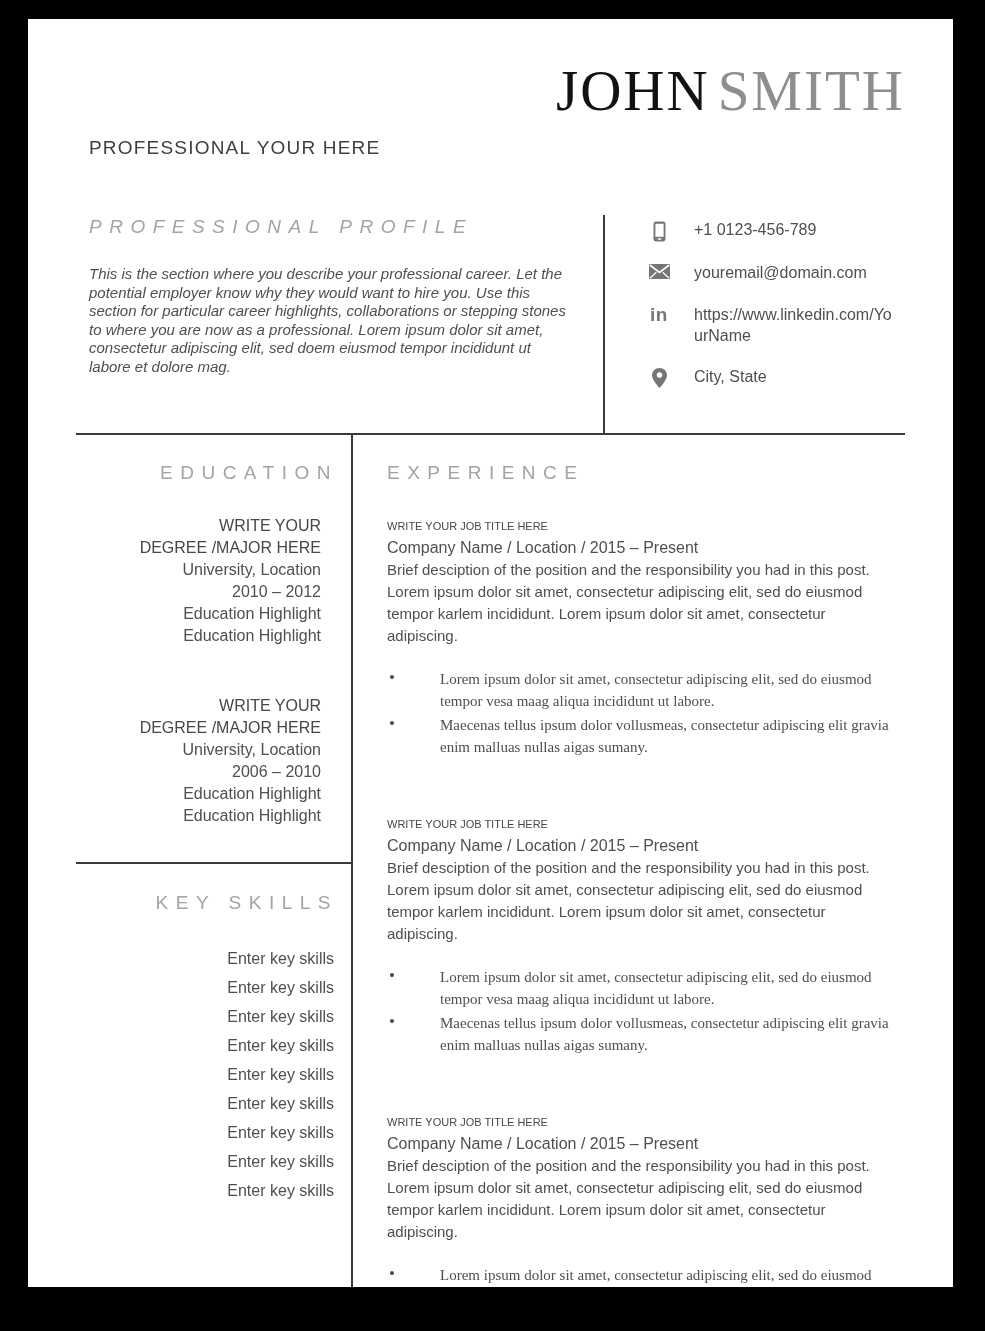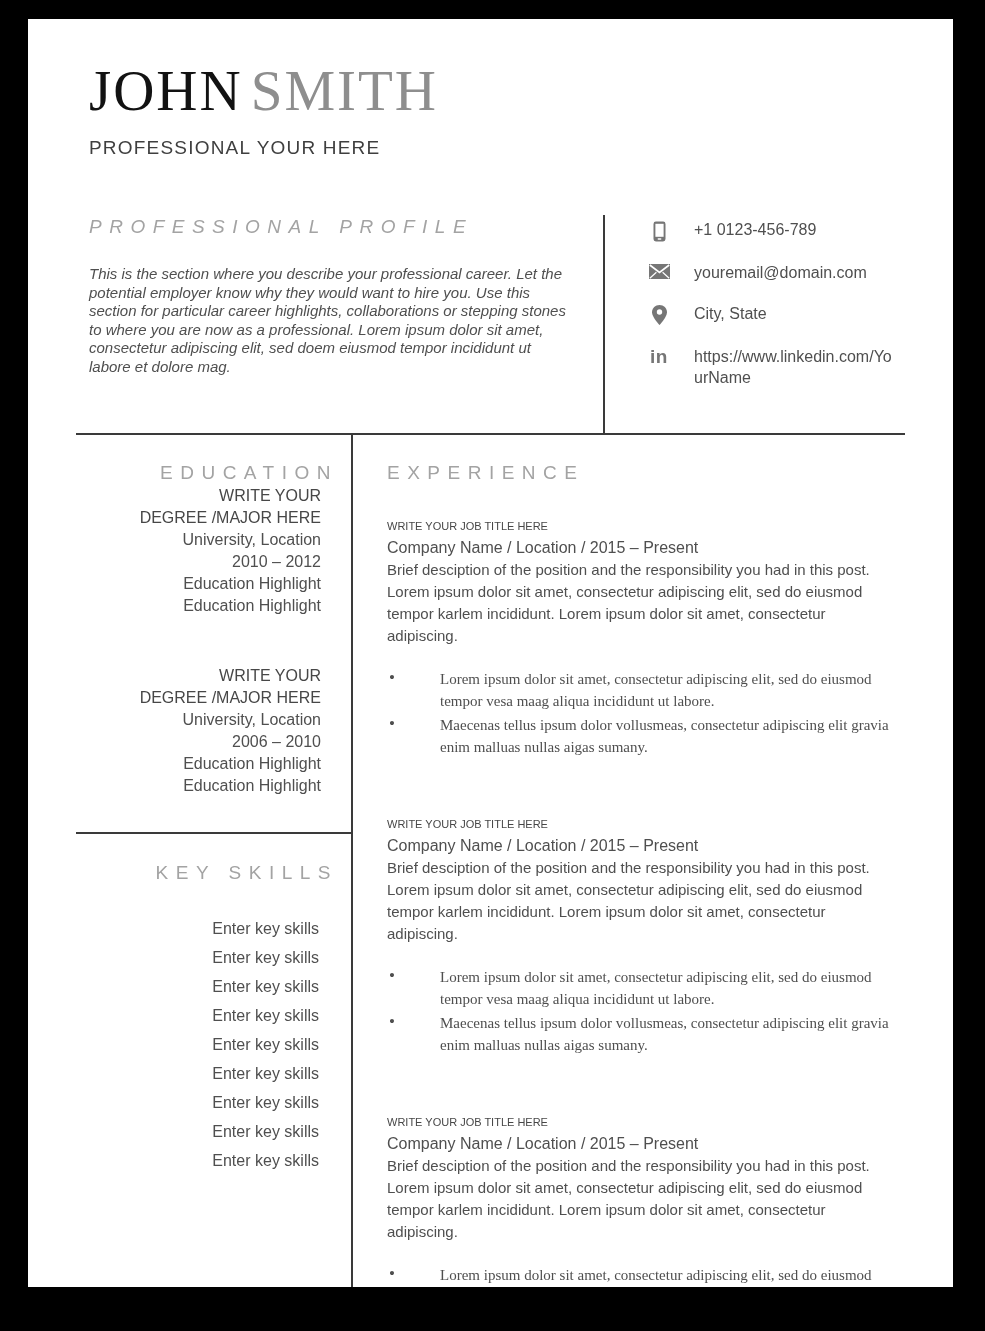--- a/index.html
+++ b/index.html
@@ -22,20 +22,21 @@
 
   
   .header { padding: 42px 0 0 13px; }
   .name {
     font-family: "Liberation Serif", "DejaVu Serif", serif;
     font-weight: 400;
     font-size: 57px;
     line-height: 60px;
     letter-spacing: 2px;
     white-space: nowrap;
+    text-align: right;
   }
   .name .first { color: var(--name-black, #121212); }
   .name .last  { color: var(--name-gray, #8e8e8e); margin-left: 8px; }
   .prof-title {
     margin-top: 16px;
     font-size: 19px;
     letter-spacing: 1.2px;
     color: var(--title, #3f3f3f);
   }
 
@@ -80,33 +81,33 @@
 
   
   .main { display: flex; border-top: 2px solid var(--rule, #3a3a3a); }
   .left-col {
     width: 277px; flex: none;
     border-right: 2px solid var(--rule, #3a3a3a);
     padding-top: 26px;
     text-align: right;
   }
   .left-col .section-heading { padding-right: 13px; }
-  .edu-list { padding-right: 30px; }
+  .edu-list { margin-top: 30px; padding-right: 30px; }
   .edu-entry { font-size: 16px; line-height: 22px; color: var(--body, #4f4f4f); }
   .edu-entry + .edu-entry { margin-top: 48px; }
   .edu-degree { white-space: pre-line; color: #474747; }
   .left-rule {
     border: none;
     border-top: 2.5px solid var(--rule, #3a3a3a);
     margin-top: 35px;
   }
   .skills-heading { margin-top: 27px; }
   .skills-list {
     list-style: none;
-    margin-top: 29px; padding-right: 32px;
+    margin-top: 29px; padding-right: 17px;
     font-size: 16px; line-height: 29px;
     color: var(--body, #4f4f4f);
   }
 
   .right-col { flex: 1; padding: 26px 0 22px 34px; }
   .job { margin-top: 30px; }
   .job + .job { margin-top: 55px; }
   .job-title { font-size: 11px; line-height: 22px; font-weight: 400; color: #474747; }
   .job-company { font-size: 16px; line-height: 22px; color: var(--body, #4f4f4f); }
   .job-desc {
@@ -163,35 +164,35 @@
         <span class="contact-icon">
           <svg width="21" height="15" viewBox="0 0 21 15" aria-hidden="true">
             <rect x="0" y="0" width="21" height="15" fill="currentColor"></rect>
             <path d="M0.8 1 L10.5 8.4 L20.2 1" fill="none" stroke="#fff" stroke-width="1.7"></path>
             <path d="M0.8 14.2 L7.4 8.2 M20.2 14.2 L13.6 8.2" fill="none" stroke="#fff" stroke-width="1.2"></path>
           </svg>
         </span>
         <span class="contact-text">youremail@domain.com</span>
       </div>
 
+      <div class="contact-row linkedin">
+        <span class="contact-icon">
+            <span class="in-glyph">in</span>
+          </span>
+        <span class="contact-text">https://www.linkedin.com/YourName</span>
+      </div>
+
       <div class="contact-row">
         <span class="contact-icon">
           <svg width="15" height="20" viewBox="0 0 15 20" aria-hidden="true">
             <path d="M7.5 0 C3.3 0 0 3.2 0 7.2 C0 12.2 7.5 20 7.5 20 C7.5 20 15 12.2 15 7.2 C15 3.2 11.7 0 7.5 0 Z" fill="currentColor"></path>
             <circle cx="7.5" cy="7" r="2.7" fill="#fff"></circle>
           </svg>
         </span>
         <span class="contact-text">City, State</span>
-      </div>
-
-      <div class="contact-row linkedin">
-        <span class="contact-icon">
-            <span class="in-glyph">in</span>
-          </span>
-        <span class="contact-text">https://www.linkedin.com/YourName</span>
       </div>
 
     </div>
   </div>
 
   <div class="main">
 
     <aside class="left-col">
       <h2 class="section-heading">EDUCATION</h2>
 

